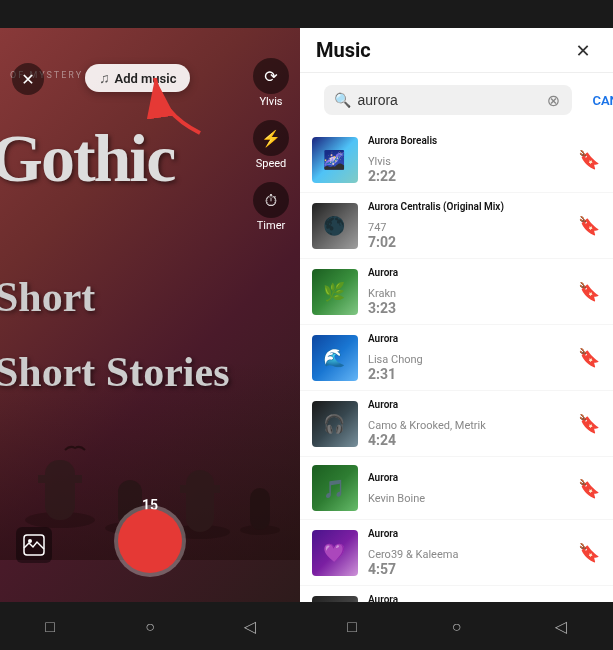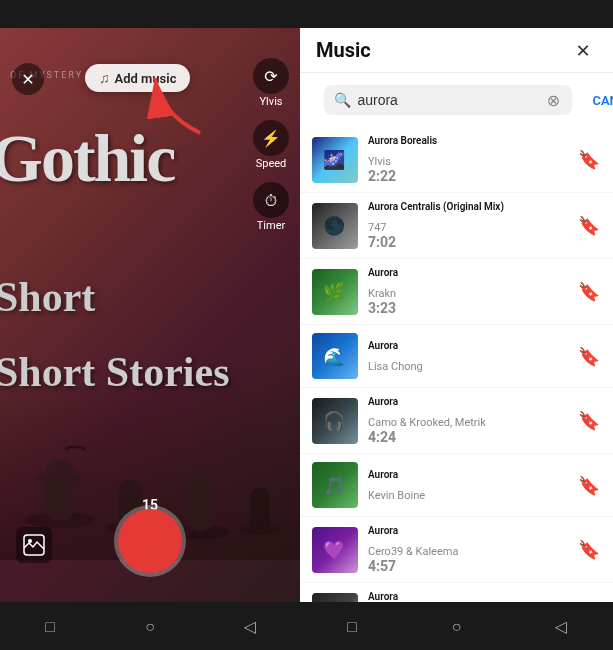--- a/index.html
+++ b/index.html
@@ -582,20 +582,21 @@
       </div>
       <div class="bookmark-icon">🔖</div>
     </div>
       <div class="music-item">
       <div class="album-art album-art-aurora-lisa">
         <div class="album-art-visual">🌊</div>
       </div>
       <div class="music-info">
         <div class="music-name">Aurora</div>
         <div class="music-artist">Lisa Chong</div>
+        <div class="music-duration">2:31</div>
       </div>
       <div class="bookmark-icon">🔖</div>
     </div>
       <div class="music-item">
       <div class="album-art album-art-aurora-camo">
         <div class="album-art-visual">🎧</div>
       </div>
       <div class="music-info">
         <div class="music-name">Aurora</div>
         <div class="music-artist">Camo &amp; Krooked, Metrik</div>

